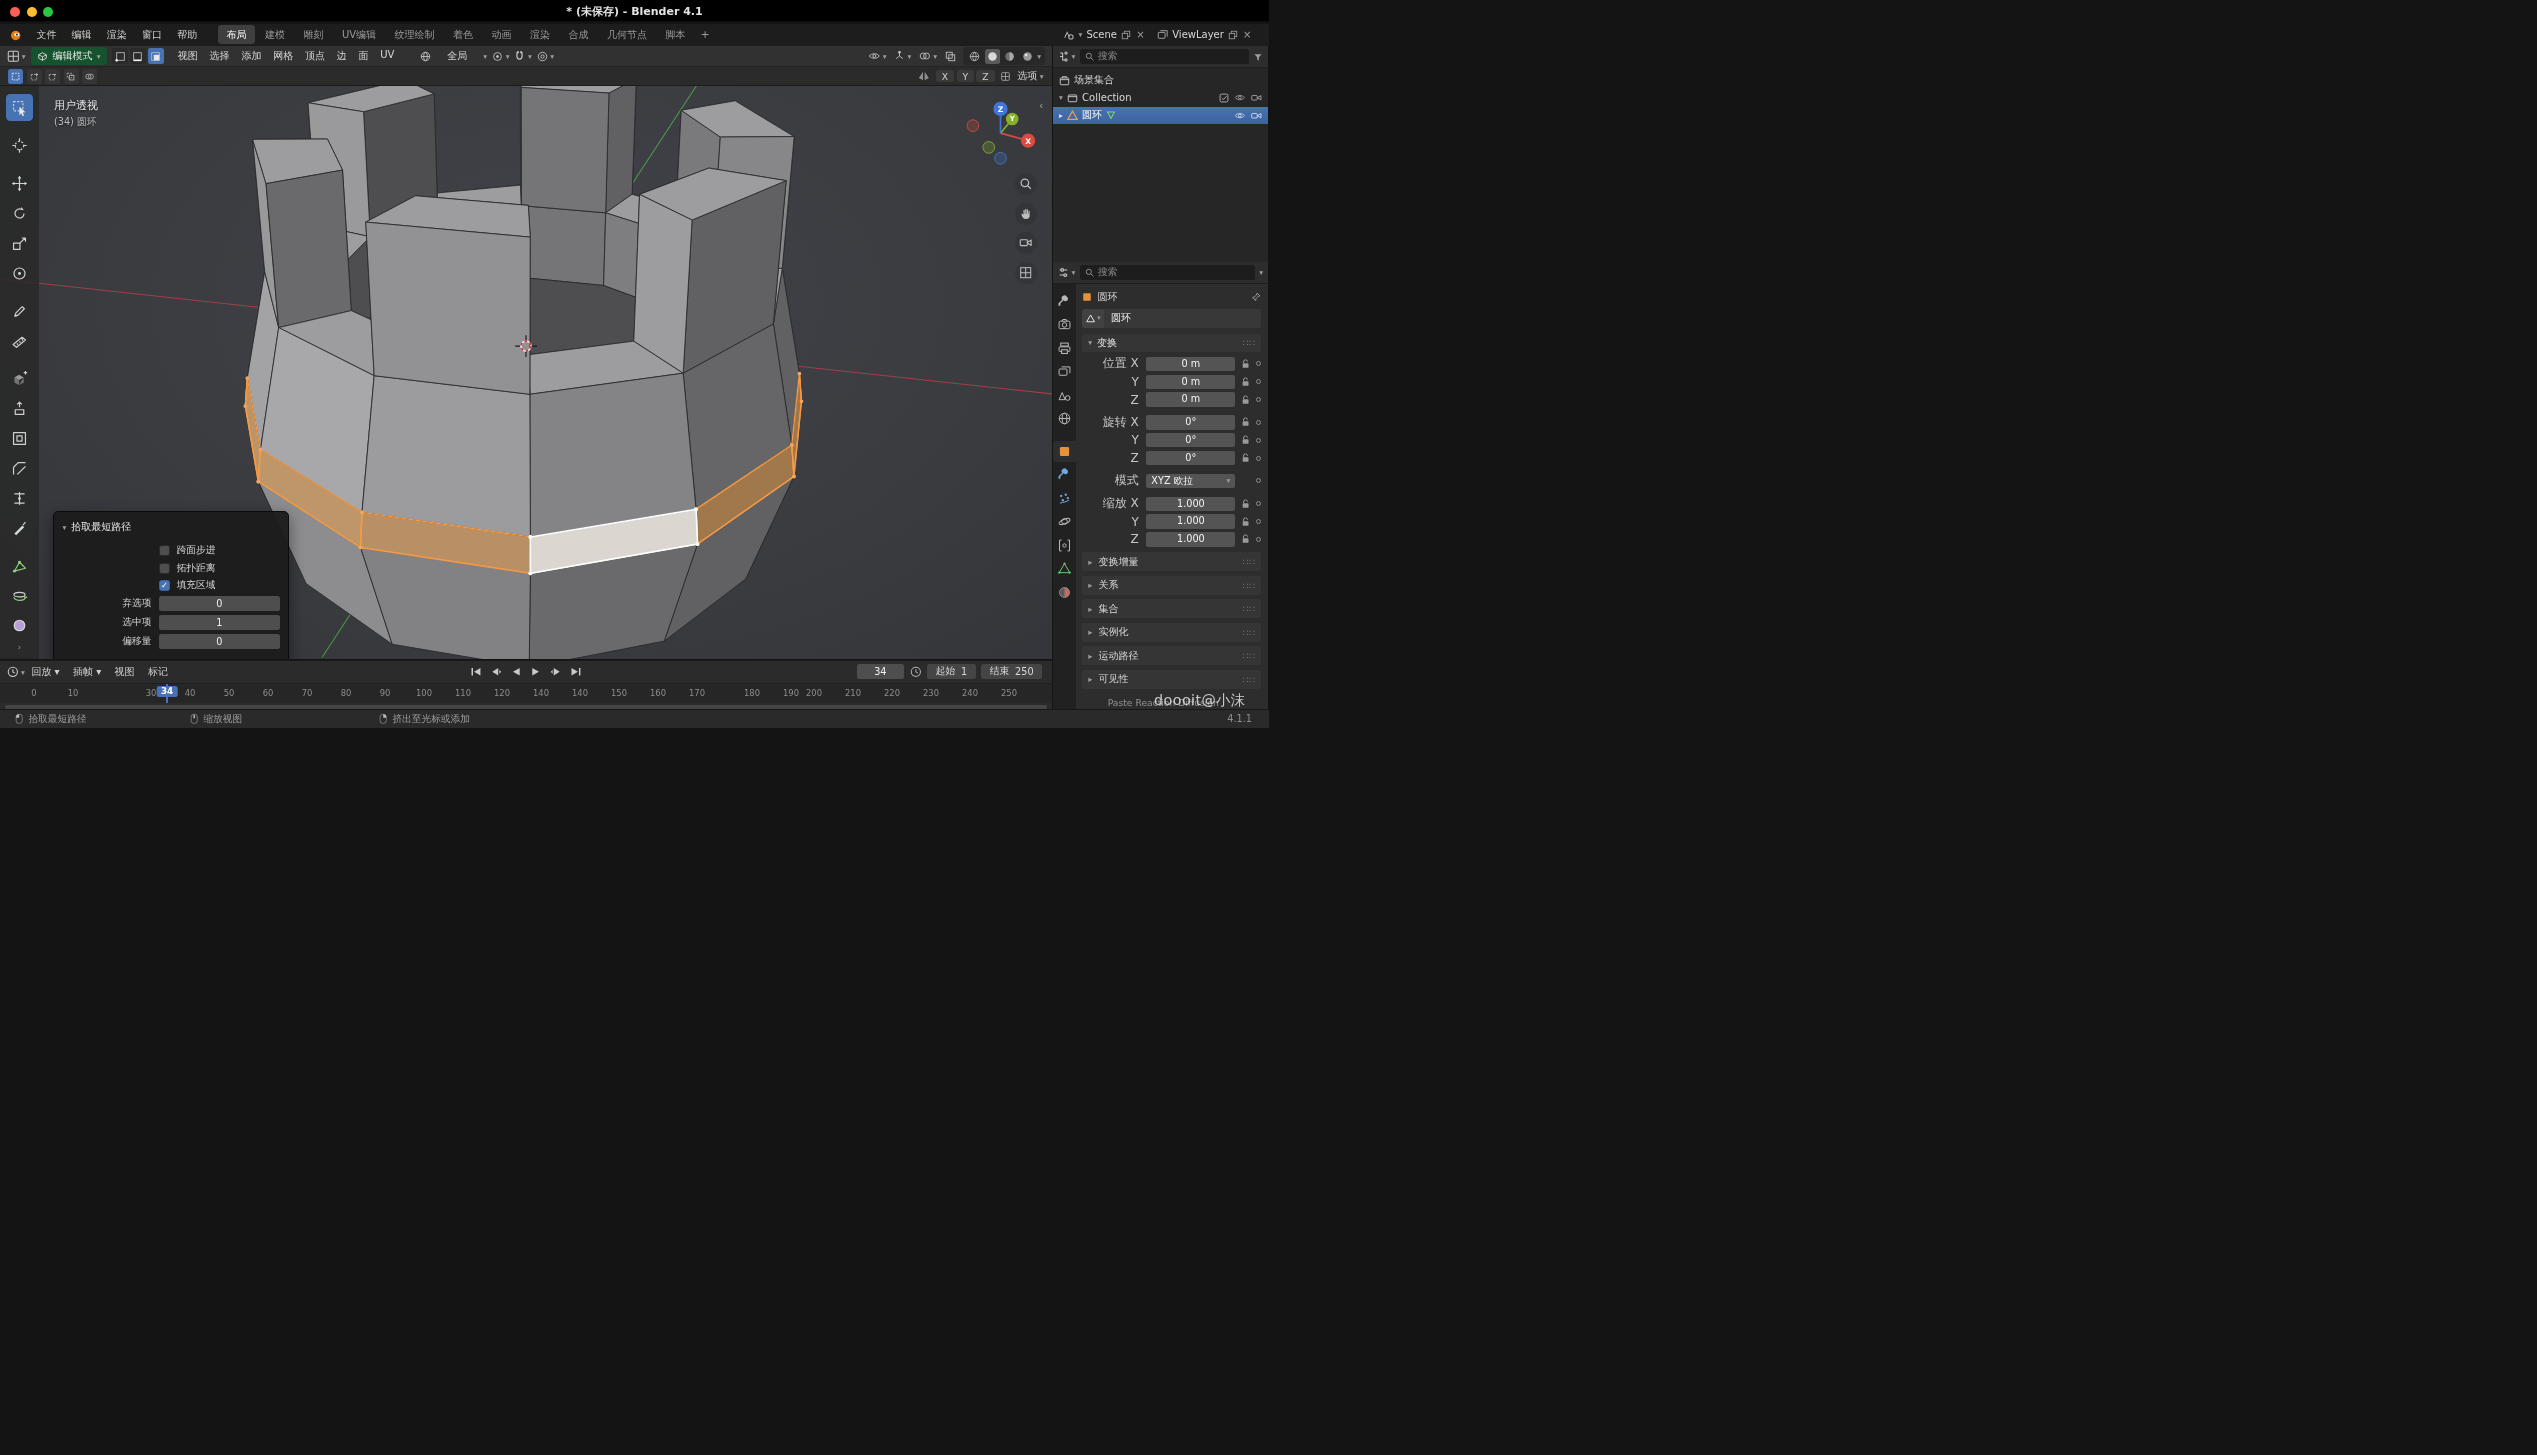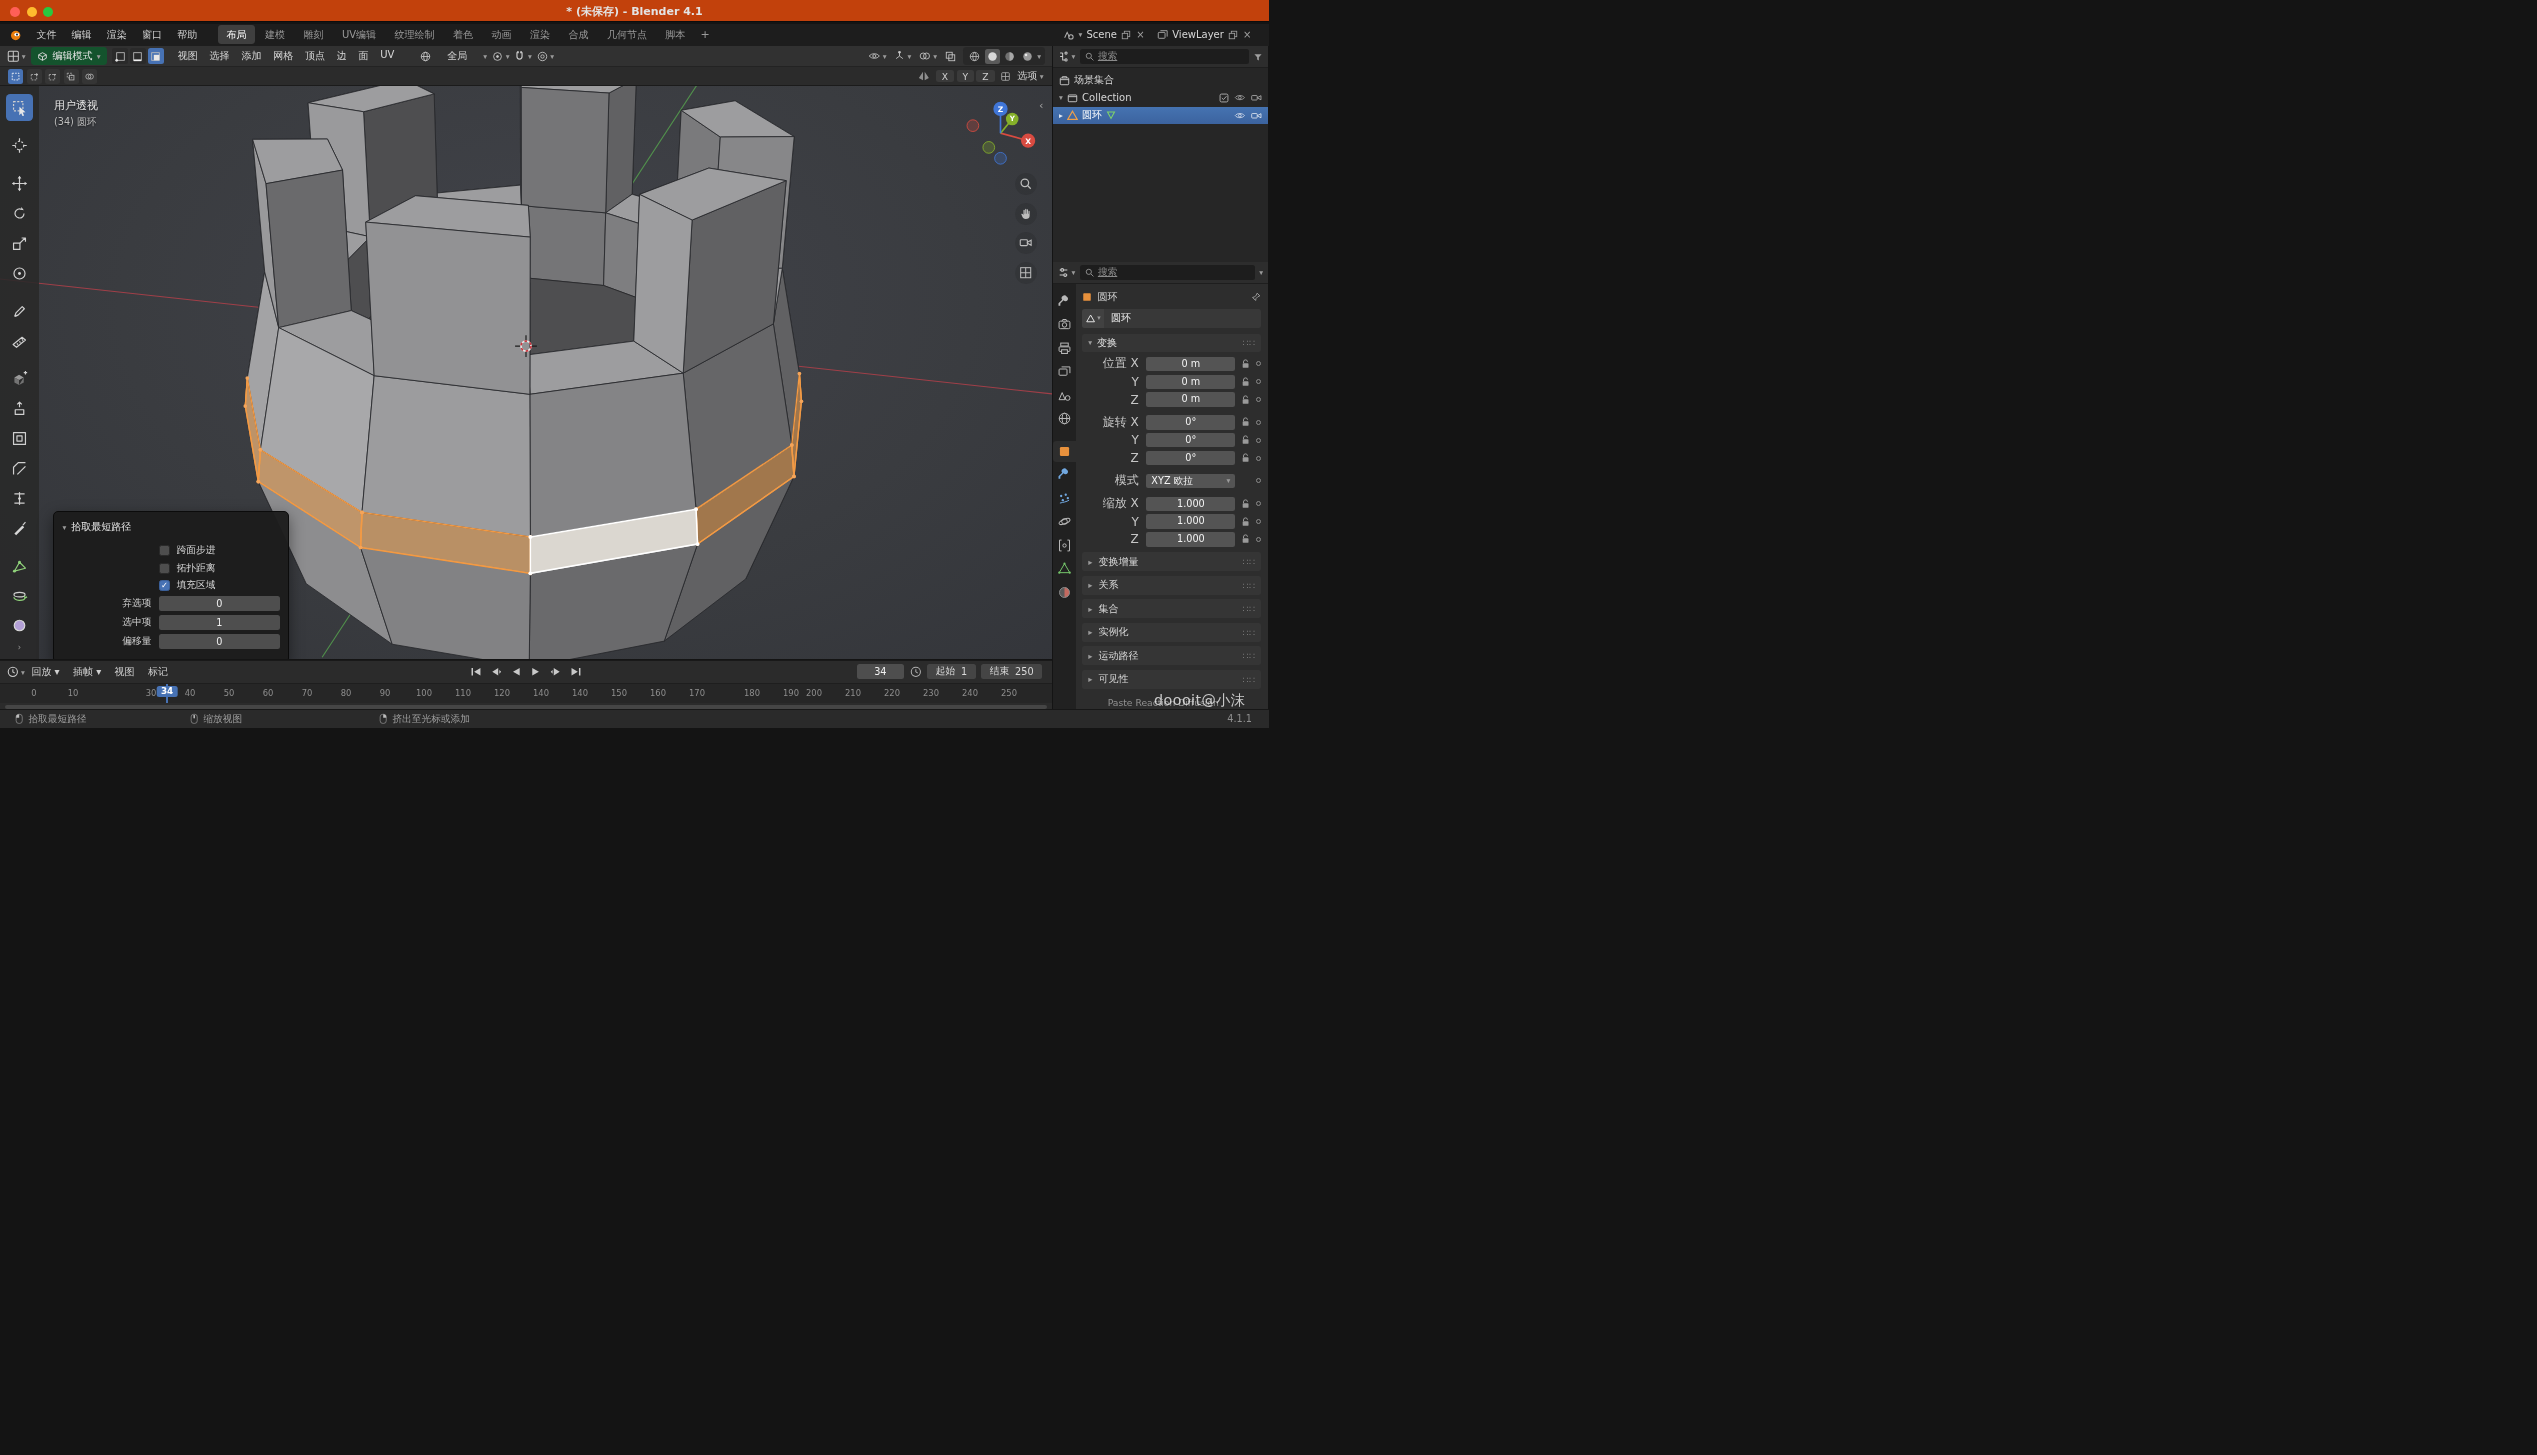--- a/index.html
+++ b/index.html
@@ -1,20 +1,20 @@
 <!DOCTYPE html>
 <html style="font-size:13.4px"><head>
 <meta charset="utf-8">
 <style>
 *{margin:0;padding:0;box-sizing:border-box;}
 html,body{width:1269px;height:728px;}
 body{background:#141414;font-family:"DejaVu Sans","Liberation Sans",sans-serif;font-size:10px;color:#d6d6d6;overflow:hidden;position:relative;}
 svg{display:block}
 
-.titlebar{position:absolute;left:0;top:0;width:1269px;height:22px;background:#c2410c;border-bottom:0.8px solid #0d0d0d;}
+.titlebar{position:absolute;left:0;top:0;width:1269px;height:22px;background:#000000;border-bottom:0.8px solid #0d0d0d;}
 .lights{position:absolute;left:10px;top:6.7px;display:flex;gap:6.7px;}
 .light{width:10px;height:10px;border-radius:50%;}
 .title{position:absolute;left:0;right:0;top:0;height:23.5px;line-height:23.5px;text-align:center;font-weight:bold;font-size:11px;color:#e3e3e3;}
 
 .topbar{position:absolute;left:0;top:23.5px;width:1269px;height:22.7px;background:#1d1d1d;display:flex;align-items:center;padding:0 8.4px;}
 .menu-item{padding:1.7px 7.6px;color:#cfcfcf;border-radius:2.5px;cursor:default;}
 .tabs{display:flex;gap:1.7px;margin-left:13.4px;align-items:center;}
 .tab{padding:2.5px 8.4px;border-radius:3.4px;color:#9a9a9a;font-size:10px;}
 .tab.active{background:#3f3f3f;color:#ffffff;}
 .tab-add{color:#9a9a9a;padding:0 6.7px;font-size:11px;}
@@ -77,21 +77,21 @@
 .ruler{position:relative;height:20px;background:#262626;border-top:0.8px solid #1e1e1e;}
 .tick{position:absolute;top:4.2px;transform:translateX(-50%);font-size:8.4px;color:#8e8e8e;}
 .playhead-line{position:absolute;top:0;bottom:0;width:1.7px;background:#4772b4;}
 .playhead-box{position:absolute;top:1.7px;transform:translateX(-50%);background:#4772b4;color:#fff;font-size:8.8px;font-weight:bold;padding:0.8px 4.2px;border-radius:2.5px;}
 .tl-scroll{position:relative;height:7.6px;}
 .tl-thumb{position:absolute;left:5px;right:5px;top:1.7px;height:4.2px;background:#454545;border-radius:2.5px;}
 
 .sidebar{position:absolute;left:1052px;top:46px;width:216px;height:663px;background:#262626;border-left:1.7px solid #141414;}
 .outliner{position:absolute;left:0;top:0;width:100%;height:214px;background:#262626;}
 .panel-head{height:22px;background:#2d2d2d;border-bottom:0.8px solid #1e1e1e;display:flex;align-items:center;gap:4.2px;padding:0 5px;}
-.search-box{flex:1;height:15px;background:#1d1d1d;border-radius:2.5px;display:flex;align-items:center;gap:4.2px;padding:0 5px;color:#8a8a8a;font-size:9.7px;text-decoration:underline;}
+.search-box{flex:1;height:15px;background:#1d1d1d;border-radius:2.5px;display:flex;align-items:center;gap:4.2px;padding:0 5px;color:#8a8a8a;font-size:9.7px;}
 .ol-rows{padding-top:3.4px;}
 .ol-row{height:17.6px;display:flex;align-items:center;gap:4.2px;padding:0 5.9px;font-size:10px;color:#d6d6d6;}
 .ol-row .right{margin-left:auto;display:flex;gap:5px;align-items:center;}
 .ol-row.selected{background:linear-gradient(#4573b1,#3c639f);color:#fff;}
 .props{position:absolute;left:0;top:216px;width:100%;height:447px;background:#2d2d2d;}
 .props-tabs{position:absolute;left:0;top:22px;bottom:0;width:22.7px;background:#212121;display:flex;flex-direction:column;align-items:center;padding-top:6.7px;gap:2.5px;}
 .ptab{width:22.7px;height:21px;display:flex;align-items:center;justify-content:center;}
 .ptab.active{background:#2d2d2d;border-radius:3.4px 0 0 3.4px;}
 .props-main{position:absolute;left:22.7px;right:0;top:22px;bottom:0;padding:4.2px 6.7px 0;overflow:hidden;}
 .crumb{display:flex;align-items:center;gap:5px;height:18.5px;color:#d9d9d9;}

